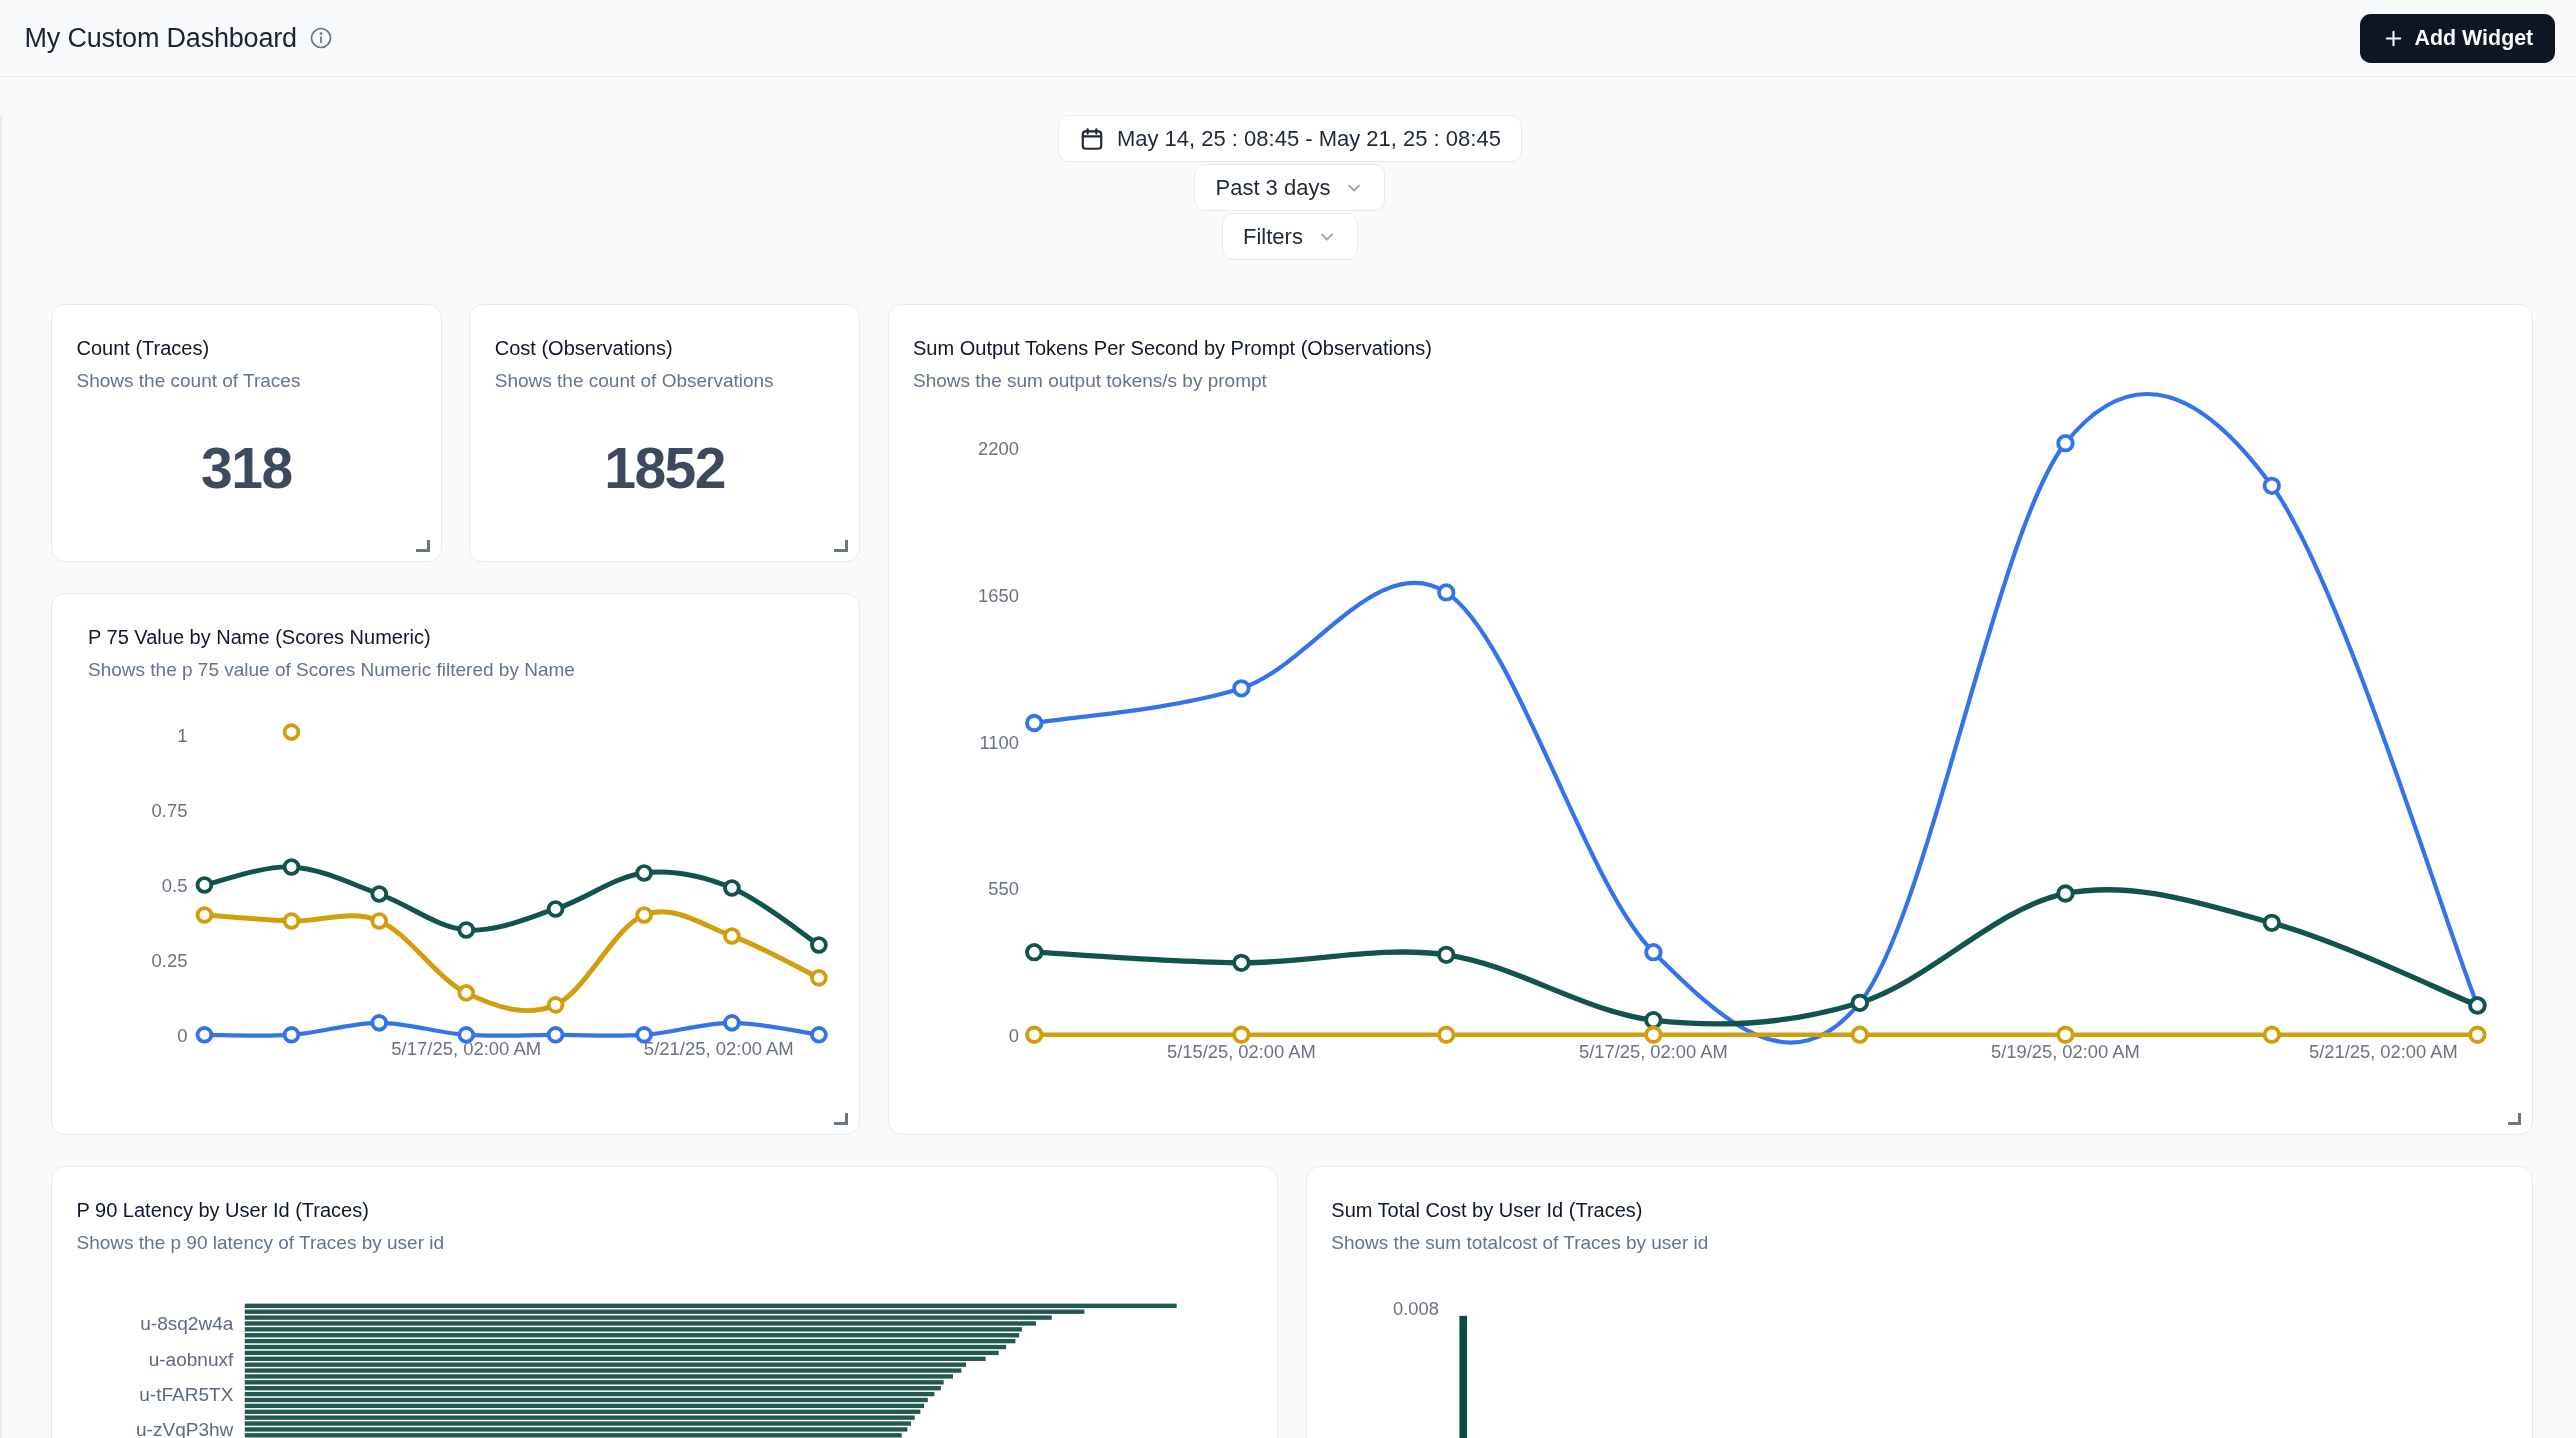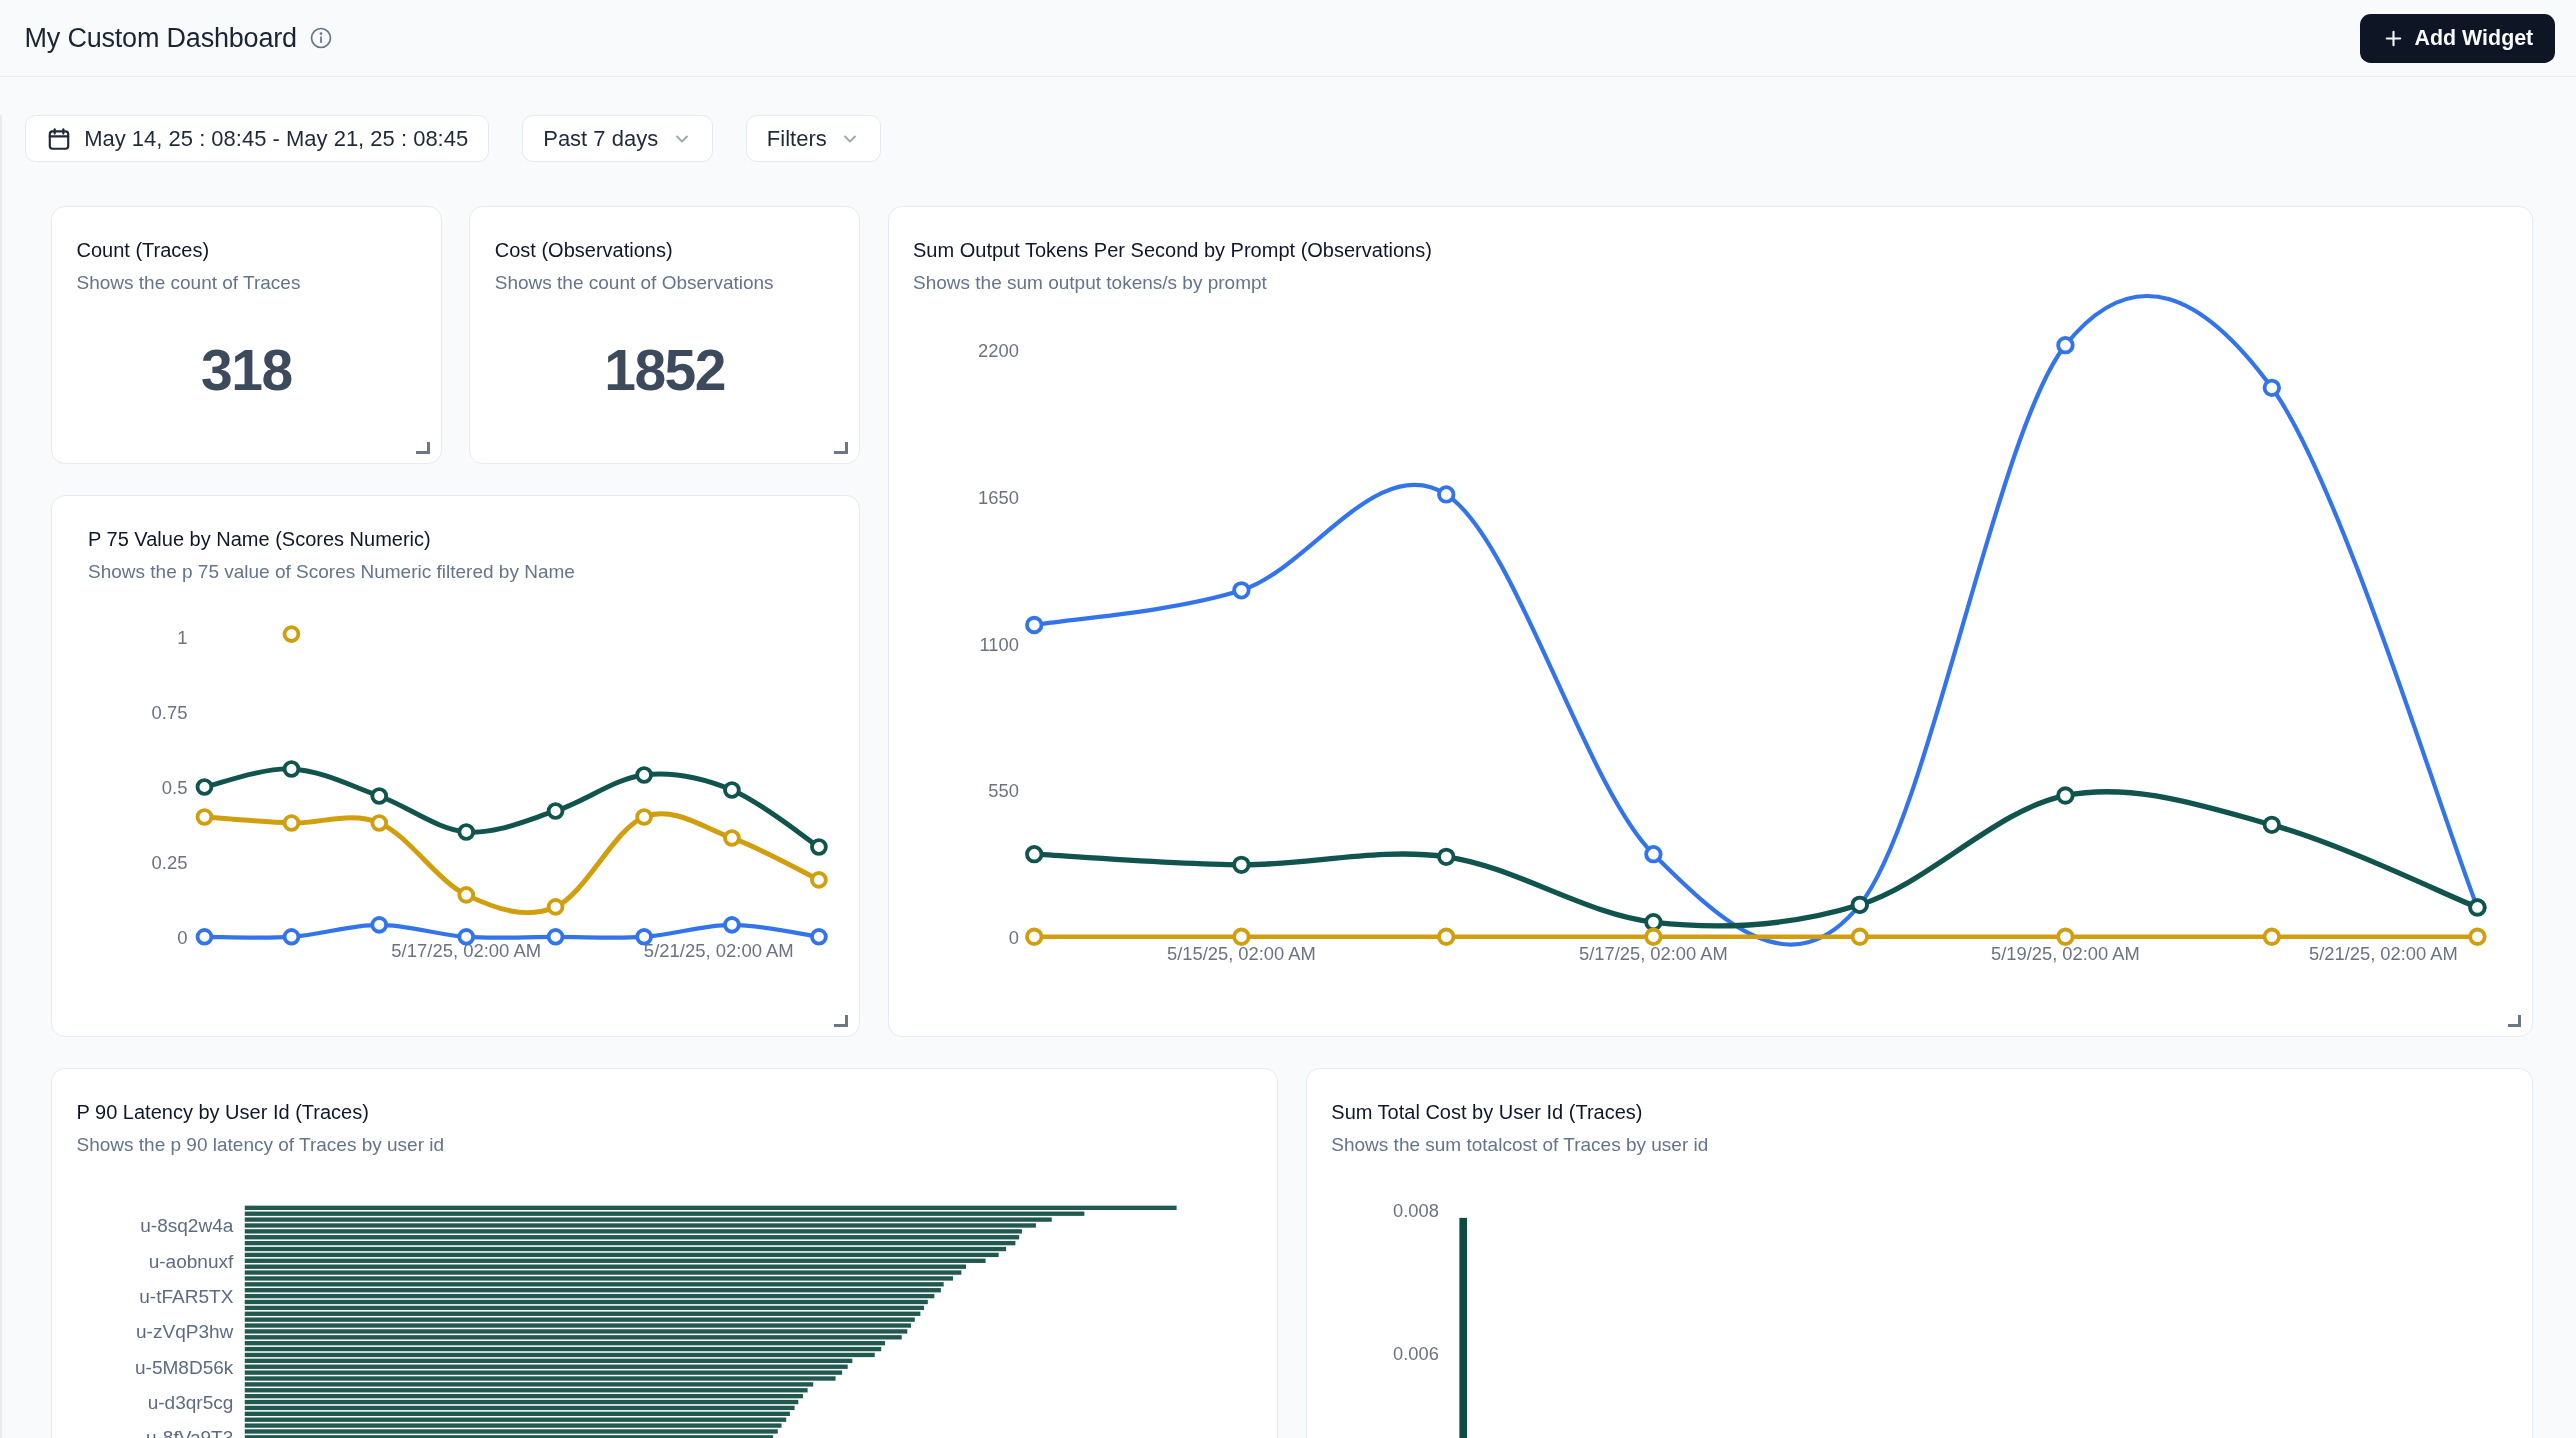--- a/index.html
+++ b/index.html
@@ -12,21 +12,21 @@
   .page-title { font-size:27px; font-weight:400; color:#1b2433; letter-spacing:-0.2px; }
   .info-icon { margin-left:12.2px; display:flex; align-items:center; }
   .header-spacer { flex:1; }
   .add-widget-btn { display:flex; align-items:center; gap:10px; background:#0e1626;
             color:#f8fafc; border:none; border-radius:10.7px; height:49px; padding:0 21.4px;
             font-size:21.4px; font-weight:600; font-family:inherit; cursor:pointer; }
 
   .content { border-left:2.3px solid #e8ecf1; height:1362px; }
 
   
-  .filter-row { display:flex; align-items:center; gap:33px; margin:38px 21.4px 0 23px; }
+  .filter-row { display:flex; align-items:center; gap:2px; margin:38px 21.4px 0 23px;flex-direction:column; }
   .pill { display:flex; align-items:center; gap:12.2px; height:47px; background:#fff;
           border:1.5px solid #e4e9f0; border-radius:10.7px; padding:0 20px;
           font-size:22px; font-weight:500; color:#1f2937; font-family:inherit; cursor:pointer; }
   .pill .chev { margin-left:1.5px; display:flex; align-items:center; }
 
   
   .grid { margin:44px 43px 0 49px; display:grid;
           grid-template-columns:repeat(6, 1fr);
           grid-template-rows:258px 542px 831px;
           column-gap:27.6px; row-gap:31px; }
@@ -85,21 +85,21 @@
           <rect x="3.5" y="5" width="17" height="16" rx="2.5"></rect>
           <line x1="8" y1="3" x2="8" y2="7"></line>
           <line x1="16" y1="3" x2="16" y2="7"></line>
           <line x1="3.5" y1="9.5" x2="20.5" y2="9.5"></line>
         </svg>
       </span>
       <span>May 14, 25 : 08:45 - May 21, 25 : 08:45</span>
     </button>
 
     <button class="pill">
-      <span>Past 7 days</span>
+      <span>Past 3 days</span>
       <span class="chev">
         <svg width="20" height="20" viewBox="0 0 24 24" fill="none" stroke="#9ca8b0" stroke-width="2.2" stroke-linecap="round" stroke-linejoin="round">
           <polyline points="6 9 12 15 18 9"></polyline>
         </svg>
       </span>
     </button>
 
     <button class="pill">
       <span>Filters</span>
       <span class="chev">

